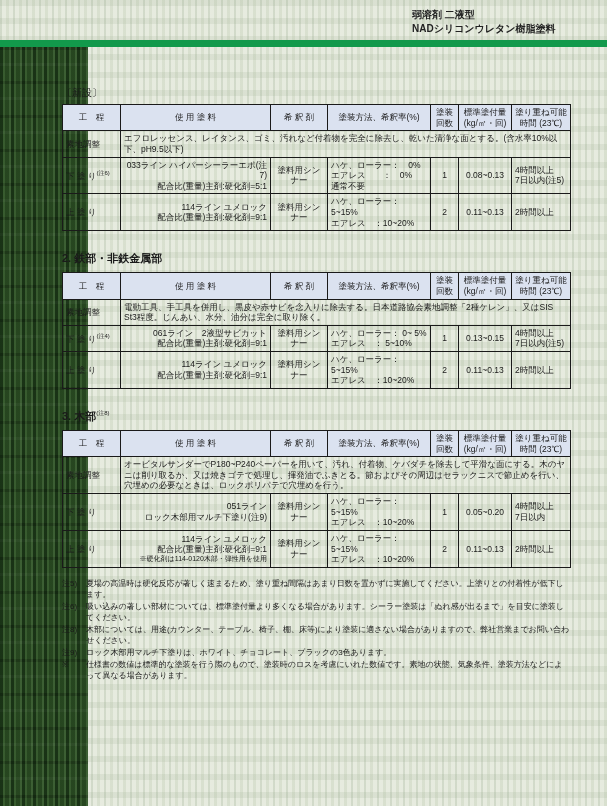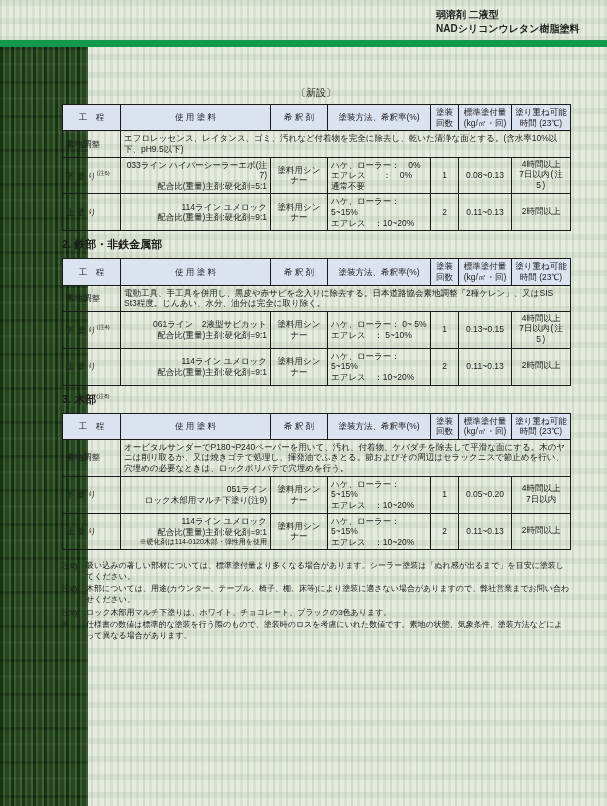--- a/index.html
+++ b/index.html
@@ -12,37 +12,37 @@
       repeating-linear-gradient(180deg, rgba(120,140,110,0.10) 0 6px, rgba(255,255,255,0.06) 6px 18px);
   }
   .forest-strip{
     position:absolute;left:0;top:47px;width:88px;height:759px;
     background-color:#2c4c24;
     background-image:
       repeating-linear-gradient(90deg, rgba(10,30,10,0.55) 0 3px, rgba(70,110,60,0.45) 3px 5px, rgba(30,60,25,0.40) 5px 9px, rgba(90,130,80,0.35) 9px 11px),
       repeating-linear-gradient(180deg, rgba(0,0,0,0.30) 0 3px, rgba(0,0,0,0) 3px 16px, rgba(255,255,255,0.06) 16px 19px, rgba(0,0,0,0) 19px 34px);
   }
   .green-bar{position:absolute;left:0;top:40px;width:607px;height:7px;}
-  .brand{position:absolute;left:436px;top:8px;font-size:10px;font-weight:bold;line-height:1.35;color:#222;}
+  .brand{position:absolute;left:412px;top:8px;font-size:10px;font-weight:bold;line-height:1.35;color:#222;}
   .doc{position:absolute;left:62px;top:86px;width:508px;}
-  .new-tag{font-size:10px;margin:0 0 4px 0;text-align:center;}
+  .new-tag{font-size:10px;margin:0 0 4px 0;}
   .sec-head{font-size:11px;font-weight:bold;margin:0 0 6px 0;}
   .sec-head sup,.proc sup{font-size:6px;vertical-align:super;font-weight:normal;}
-  .sec-gap{margin-top:6px;}
+  .sec-gap{margin-top:20px;}
   table.spec{border-collapse:collapse;width:508px;table-layout:fixed;margin:0 0 0 0;}
   table.spec th,table.spec td{border:1px solid #1a1a1a;padding:2px 3px;font-size:8.5px;line-height:1.25;vertical-align:middle;}
   table.spec th{background:#dbe2f0;font-weight:normal;text-align:center;}
   .ml{white-space:pre-line;}
   td.proc{text-align:left;}
   td.prep{text-align:left;}
   td.paint{text-align:right;}
   td.thin{text-align:center;}
   td.method{text-align:left;font-size:8px;margin-left:24px;}
   td.num{text-align:center;}
-  td.interval{text-align:center;font-family:Liberation Mono, monospace;}
+  td.interval{text-align:left;}
   .small-note{display:block;font-size:7px;white-space:pre-line;}
   .footnotes{margin-top:10px;}
   .fn{display:flex;font-size:8px;line-height:1.38;margin:0 0 1px 0;}
   .fn .fn-label{width:24px;flex:0 0 24px;}
   .fn .fn-text{flex:1;}
 </style>
 </head>
 <body>
 
 <div class="forest-strip"></div>
@@ -220,20 +220,24 @@
 エアレス　：10~20%</td>
         <td class="num">2</td>
         <td class="num">0.11~0.13</td>
         <td class="interval ml">2時間以上</td>
       </tr>
     </tbody>
   </table>
 
   <div class="footnotes">
     <div class="fn">
+        <span class="fn-label">注5)</span>
+        <span class="fn-text">夏場の高温時は硬化反応が著しく速まるため、塗り重ね間隔はあまり日数を置かずに実施してください。上塗りとの付着性が低下します。</span>
+      </div>
+    <div class="fn">
         <span class="fn-label">注6)</span>
         <span class="fn-text">吸い込みの著しい部材については、標準塗付量より多くなる場合があります。シーラー塗装は「ぬれ感が出るまで」を目安に塗装してください。</span>
       </div>
     <div class="fn">
         <span class="fn-label">注8)</span>
         <span class="fn-text">木部については、用途(カウンター、テーブル、椅子、棚、床等)により塗装に適さない場合がありますので、弊社営業までお問い合わせください。</span>
       </div>
     <div class="fn">
         <span class="fn-label">注9)</span>
         <span class="fn-text">ロック木部用マルチ下塗りは、ホワイト、チョコレート、ブラックの3色あります。</span>

